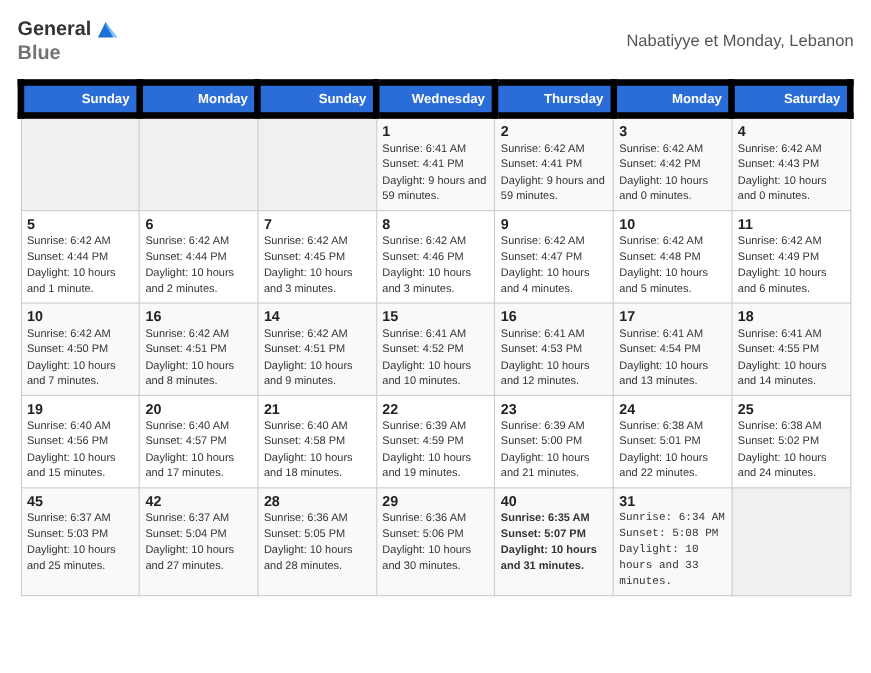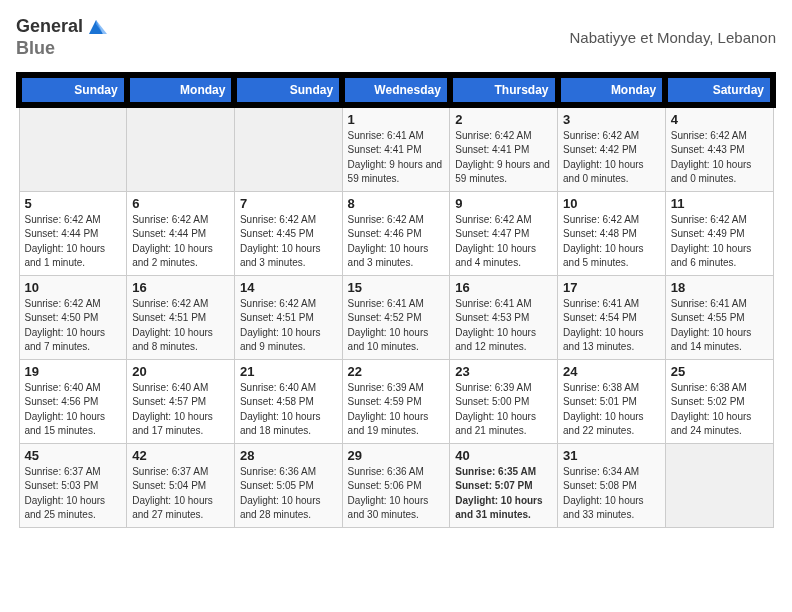--- a/index.html
+++ b/index.html
@@ -309,20 +309,20 @@
 Daylight: 10 hours and 30 minutes.</div>
         </td>
         <td>
           <span class="day-num">40</span>
           <div class="day-info" style="white-space: pre-line; font-weight: bold;">Sunrise: 6:35 AM
 Sunset: 5:07 PM
 Daylight: 10 hours and 31 minutes.</div>
         </td>
         <td>
           <span class="day-num">31</span>
-          <div class="day-info" style="white-space: pre-line;">Sunrise: 6:34 AM
+          <div class="day-info" style="white-space: pre-line; font-family: Liberation Mono, monospace;">Sunrise: 6:34 AM
 Sunset: 5:08 PM
 Daylight: 10 hours and 33 minutes.</div>
         </td>
         <td class="empty-cell"></td>
       </tr>
     </tbody>
 </table>
 
 </body></html>

